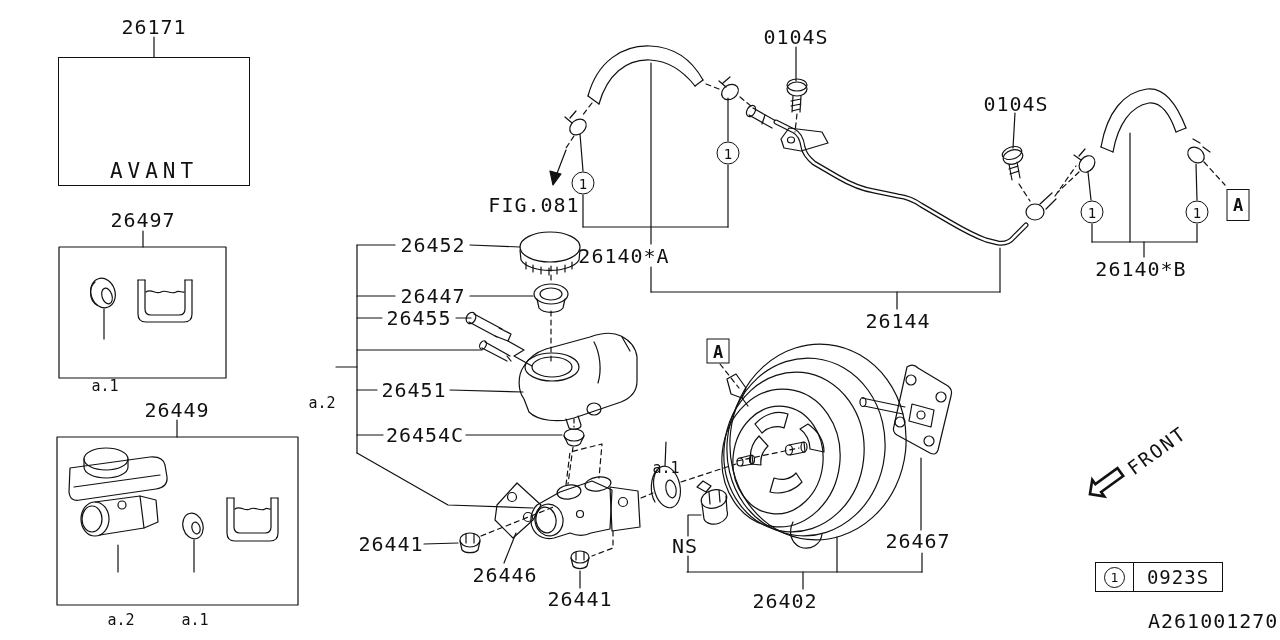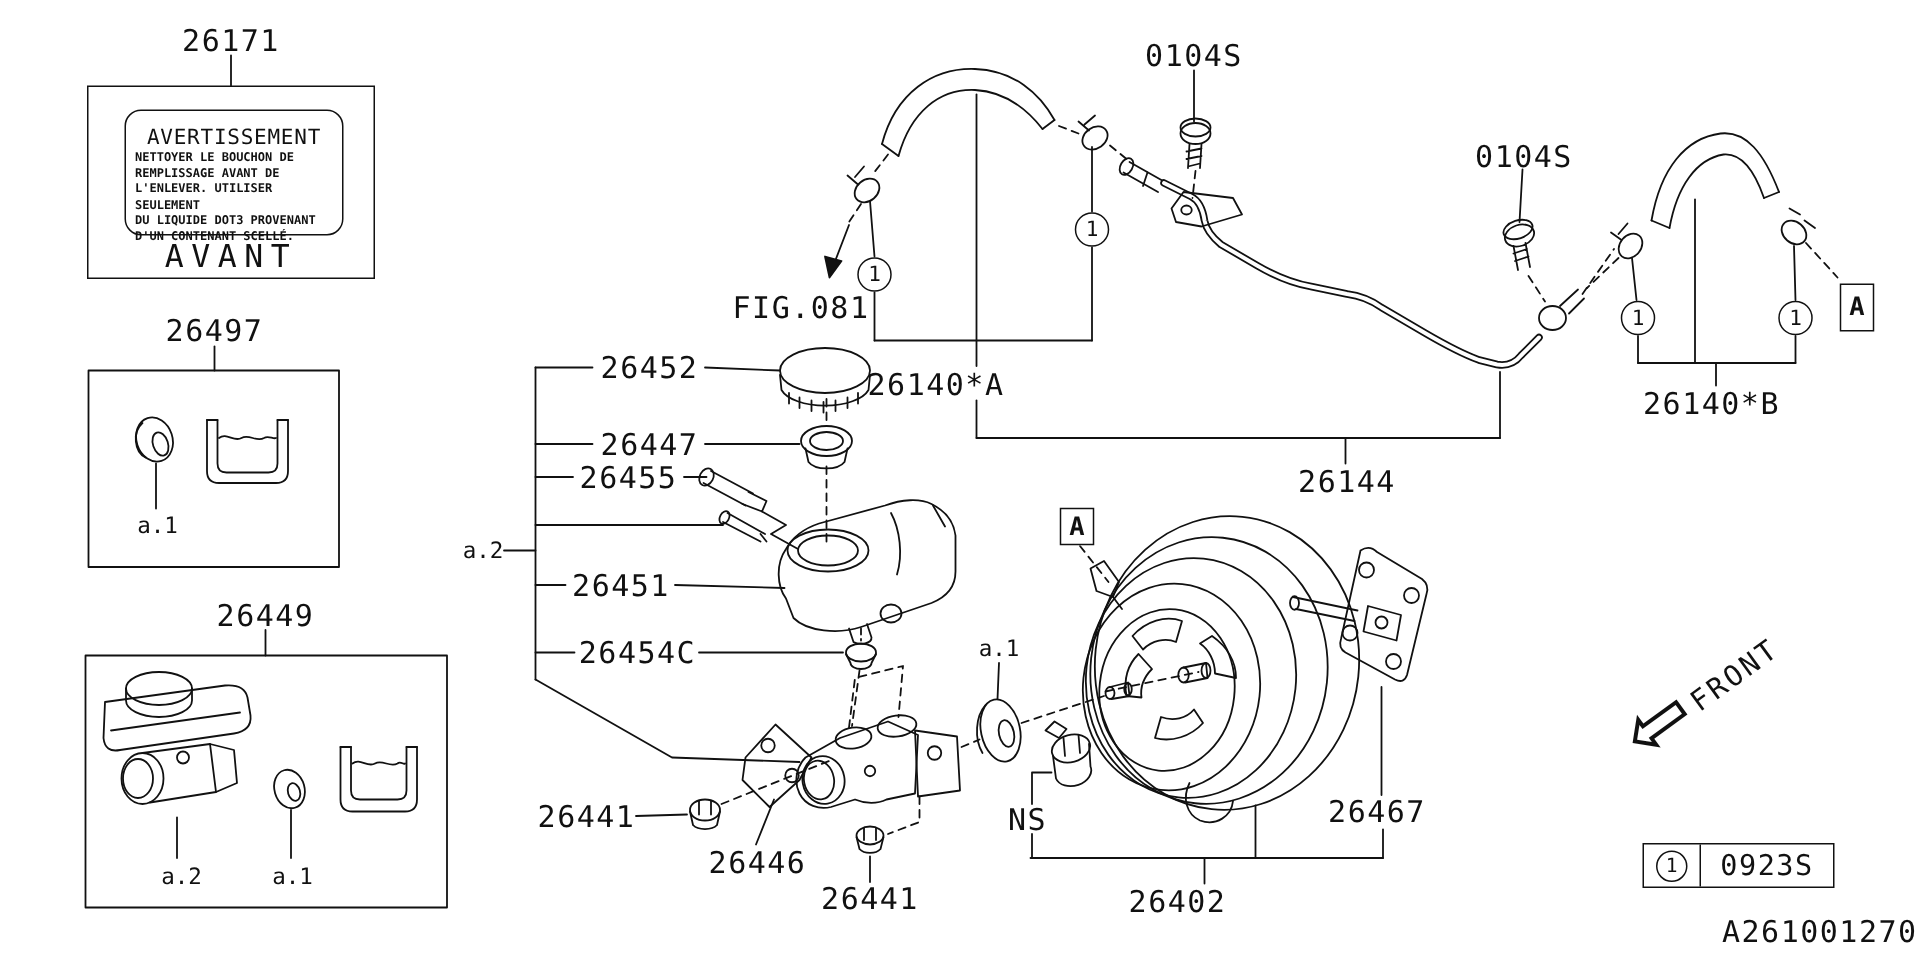--- a/index.html
+++ b/index.html
@@ -4,21 +4,21 @@
 <style>
   html,body{margin:0;padding:0;background:#fff;}
   .canvas{
     position:relative;width:1280px;height:640px;background:#ffffff;
     font-family:"DejaVu Sans Mono","Liberation Mono",monospace;color:#111;
     overflow:hidden;
   }
   .canvas svg{position:absolute;left:0;top:0;}
   .lbl{position:absolute;transform:translate(-50%,-50%);white-space:nowrap;text-align:center;}
   .pn{font-size:20px;letter-spacing:1px;}
-  .sm{font-size:15px;}
+  .sm{font-size:15px;margin-top:36px;}
   .circ{
     position:absolute;width:23px;height:23px;border:1.4px solid #111;border-radius:50%;
     background:#fff;display:flex;align-items:center;justify-content:center;
     font-size:14px;transform:translate(-50%,-50%);box-sizing:border-box;
   }
   .abox{
     position:absolute;border:1.5px solid #111;background:#fff;
     display:flex;align-items:center;justify-content:center;
     font-size:17px;font-weight:bold;transform:translate(-50%,-50%);box-sizing:border-box;
   }
@@ -293,30 +293,20 @@
       <line x1="1130" y1="133" x2="1130" y2="242"></line>
       <line x1="1144" y1="242" x2="1144" y2="257"></line>
     </g>
 
     <g>
       <path d="M720,364 L739,388" stroke-dasharray="5 4"></path>
     </g>
   </svg>
 
   <div class="wbox">
-    <div class="winner">
-      <span class="wtitle">AVERTISSEMENT</span>
-      <div class="wlines">
-        <div>NETTOYER LE BOUCHON DE</div>
-        <div>REMPLISSAGE AVANT DE</div>
-        <div>L'ENLEVER. UTILISER SEULEMENT</div>
-        <div>DU LIQUIDE DOT3 PROVENANT</div>
-        <div>D'UN CONTENANT SCELLÉ.</div>
-      </div>
-    </div>
     <span class="wcaption">AVANT</span>
   </div>
 
   <span class="lbl pn" style="left:154px;top:27px;">26171</span>
   <span class="lbl pn" style="left:143px;top:220px;">26497</span>
   <span class="lbl sm" style="left:105px;top:350px;">a.1</span>
   <span class="lbl pn" style="left:177px;top:410px;">26449</span>
   <span class="lbl sm" style="left:121px;top:584px;">a.2</span>
   <span class="lbl sm" style="left:195px;top:584px;">a.1</span>
 

